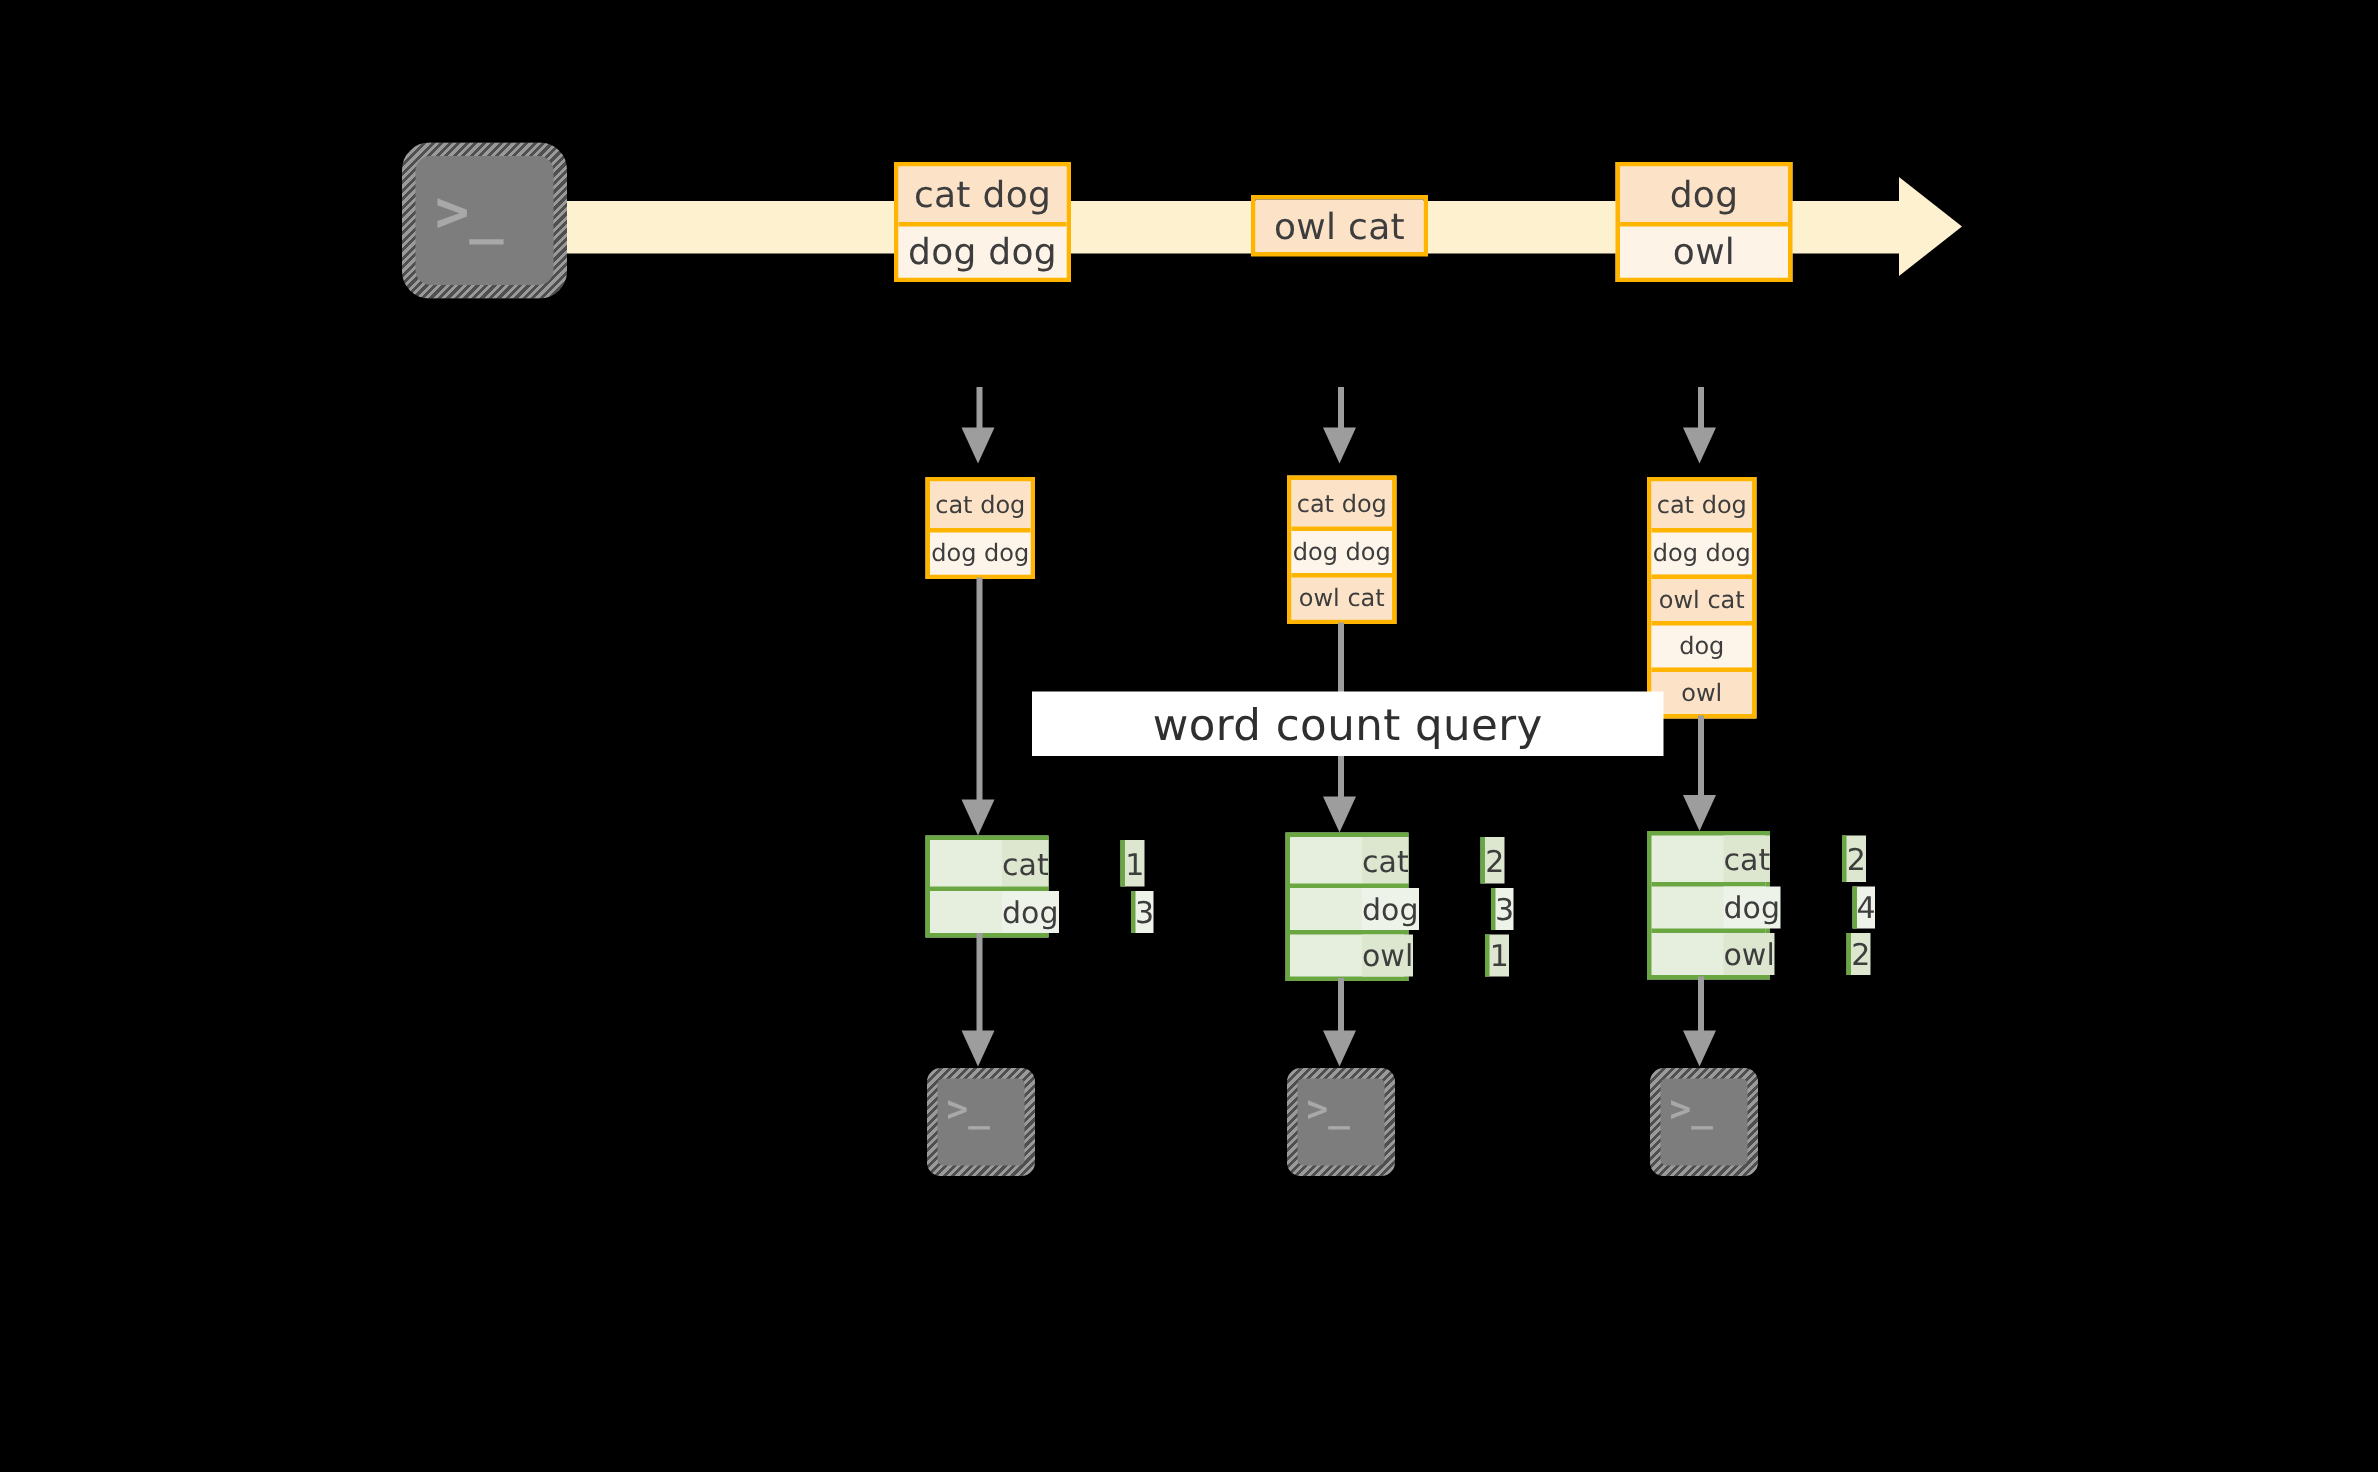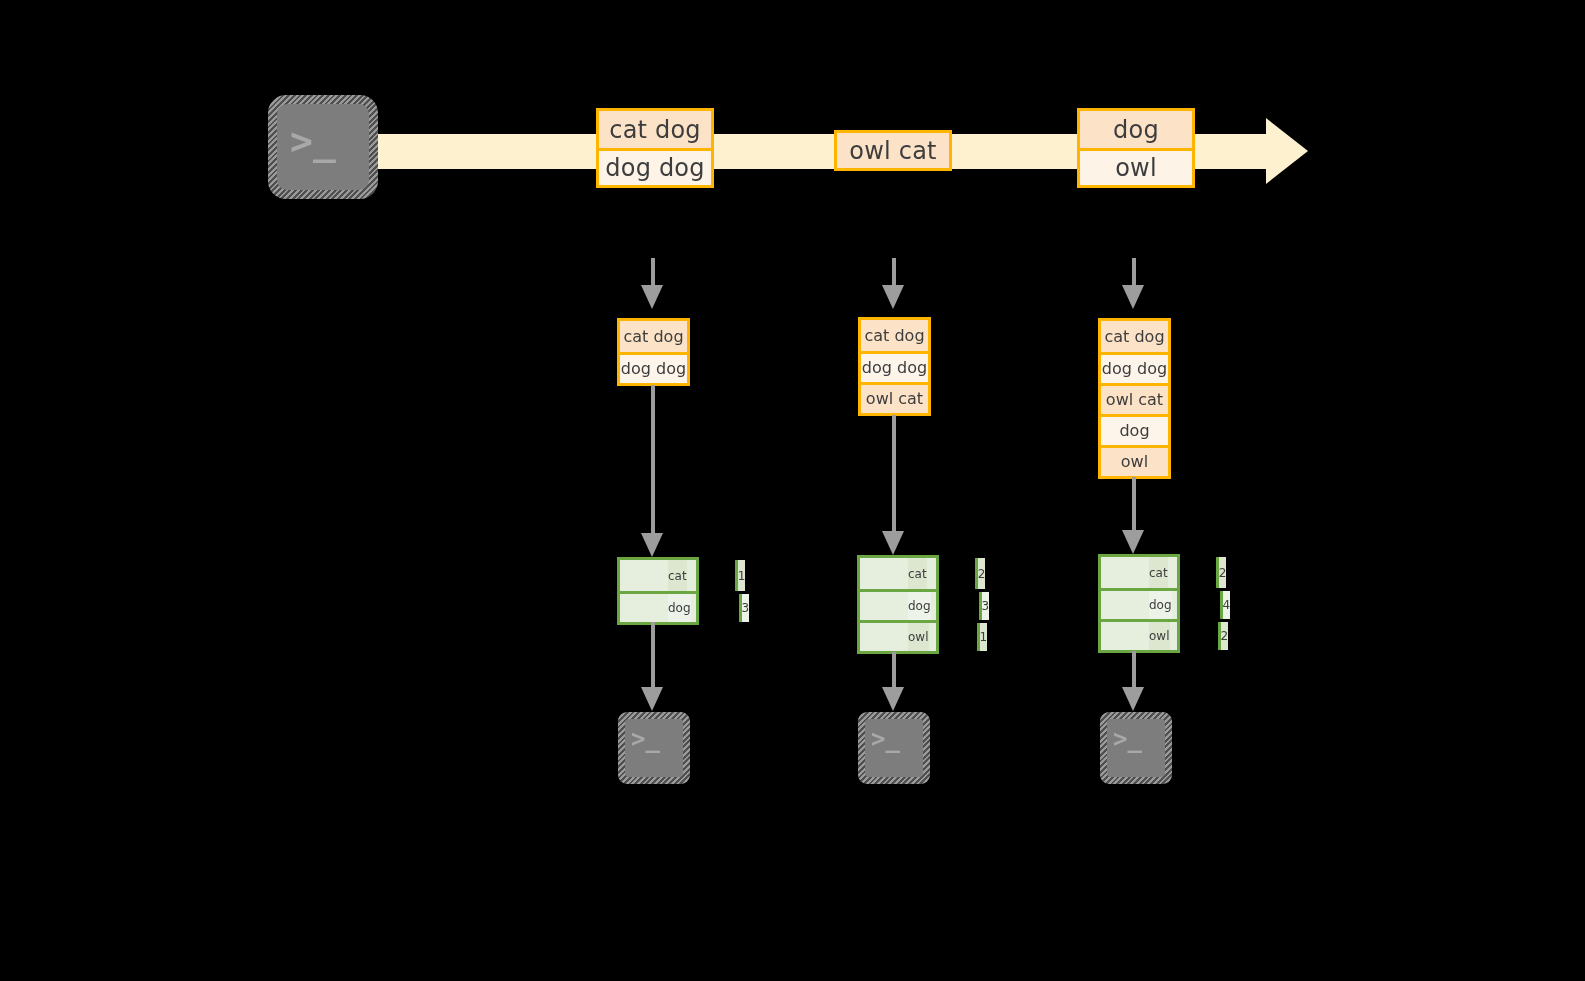--- a/index.html
+++ b/index.html
@@ -126,21 +126,21 @@
     box-sizing: border-box;
     background: #e6eedd;
     display: flex;
     flex-direction: column;
   }
   .grow { display: flex; height: 31px; box-sizing: border-box; }
   .grow + .grow { border-top: 3px solid #6aa642; }
   .gcell {
     box-sizing: border-box;
     display: flex; align-items: center; justify-content: center;
-    font-size: 12px; color: #3d3d3d; line-height: 1; margin-left: 48px;
+    font-size: 20px; color: #3d3d3d; line-height: 1; margin-left: 48px;
   }
   .gcell.word { width: 46px; }
   .gcell.count { width: 30px; border-left: 3px solid #6aa642; }
   .grow.dark .gcell  { background: #dde7d0; }
   .grow.light .gcell { background: #eef3e9; }
 
   .gbox-1 { left: 617px; top: 557px; width: 82px; }
   .gbox-2 { left: 857px; top: 555px; width: 82px; }
   .gbox-3 { left: 1098px; top: 554px; width: 82px; }
 
@@ -232,20 +232,21 @@
 
   <div class="vline" style="left:651px; top:385px; height:150px;"></div>
   <div class="vhead" style="left:641px; top:533px;"></div>
 
   <div class="vline" style="left:892px; top:415px; height:118px;"></div>
   <div class="vhead" style="left:882px; top:531px;"></div>
 
   <div class="vline" style="left:1132px; top:477px; height:56px;"></div>
   <div class="vhead" style="left:1122px; top:530px;"></div>
 
+  <div class="qlabel">word count query</div>
 
   <div class="gbox gbox-1">
     <div class="grow dark">
       <div class="gcell word">cat</div>
       <div class="gcell count">1</div>
     </div>
     <div class="grow light">
       <div class="gcell word">dog</div>
       <div class="gcell count">3</div>
     </div>

